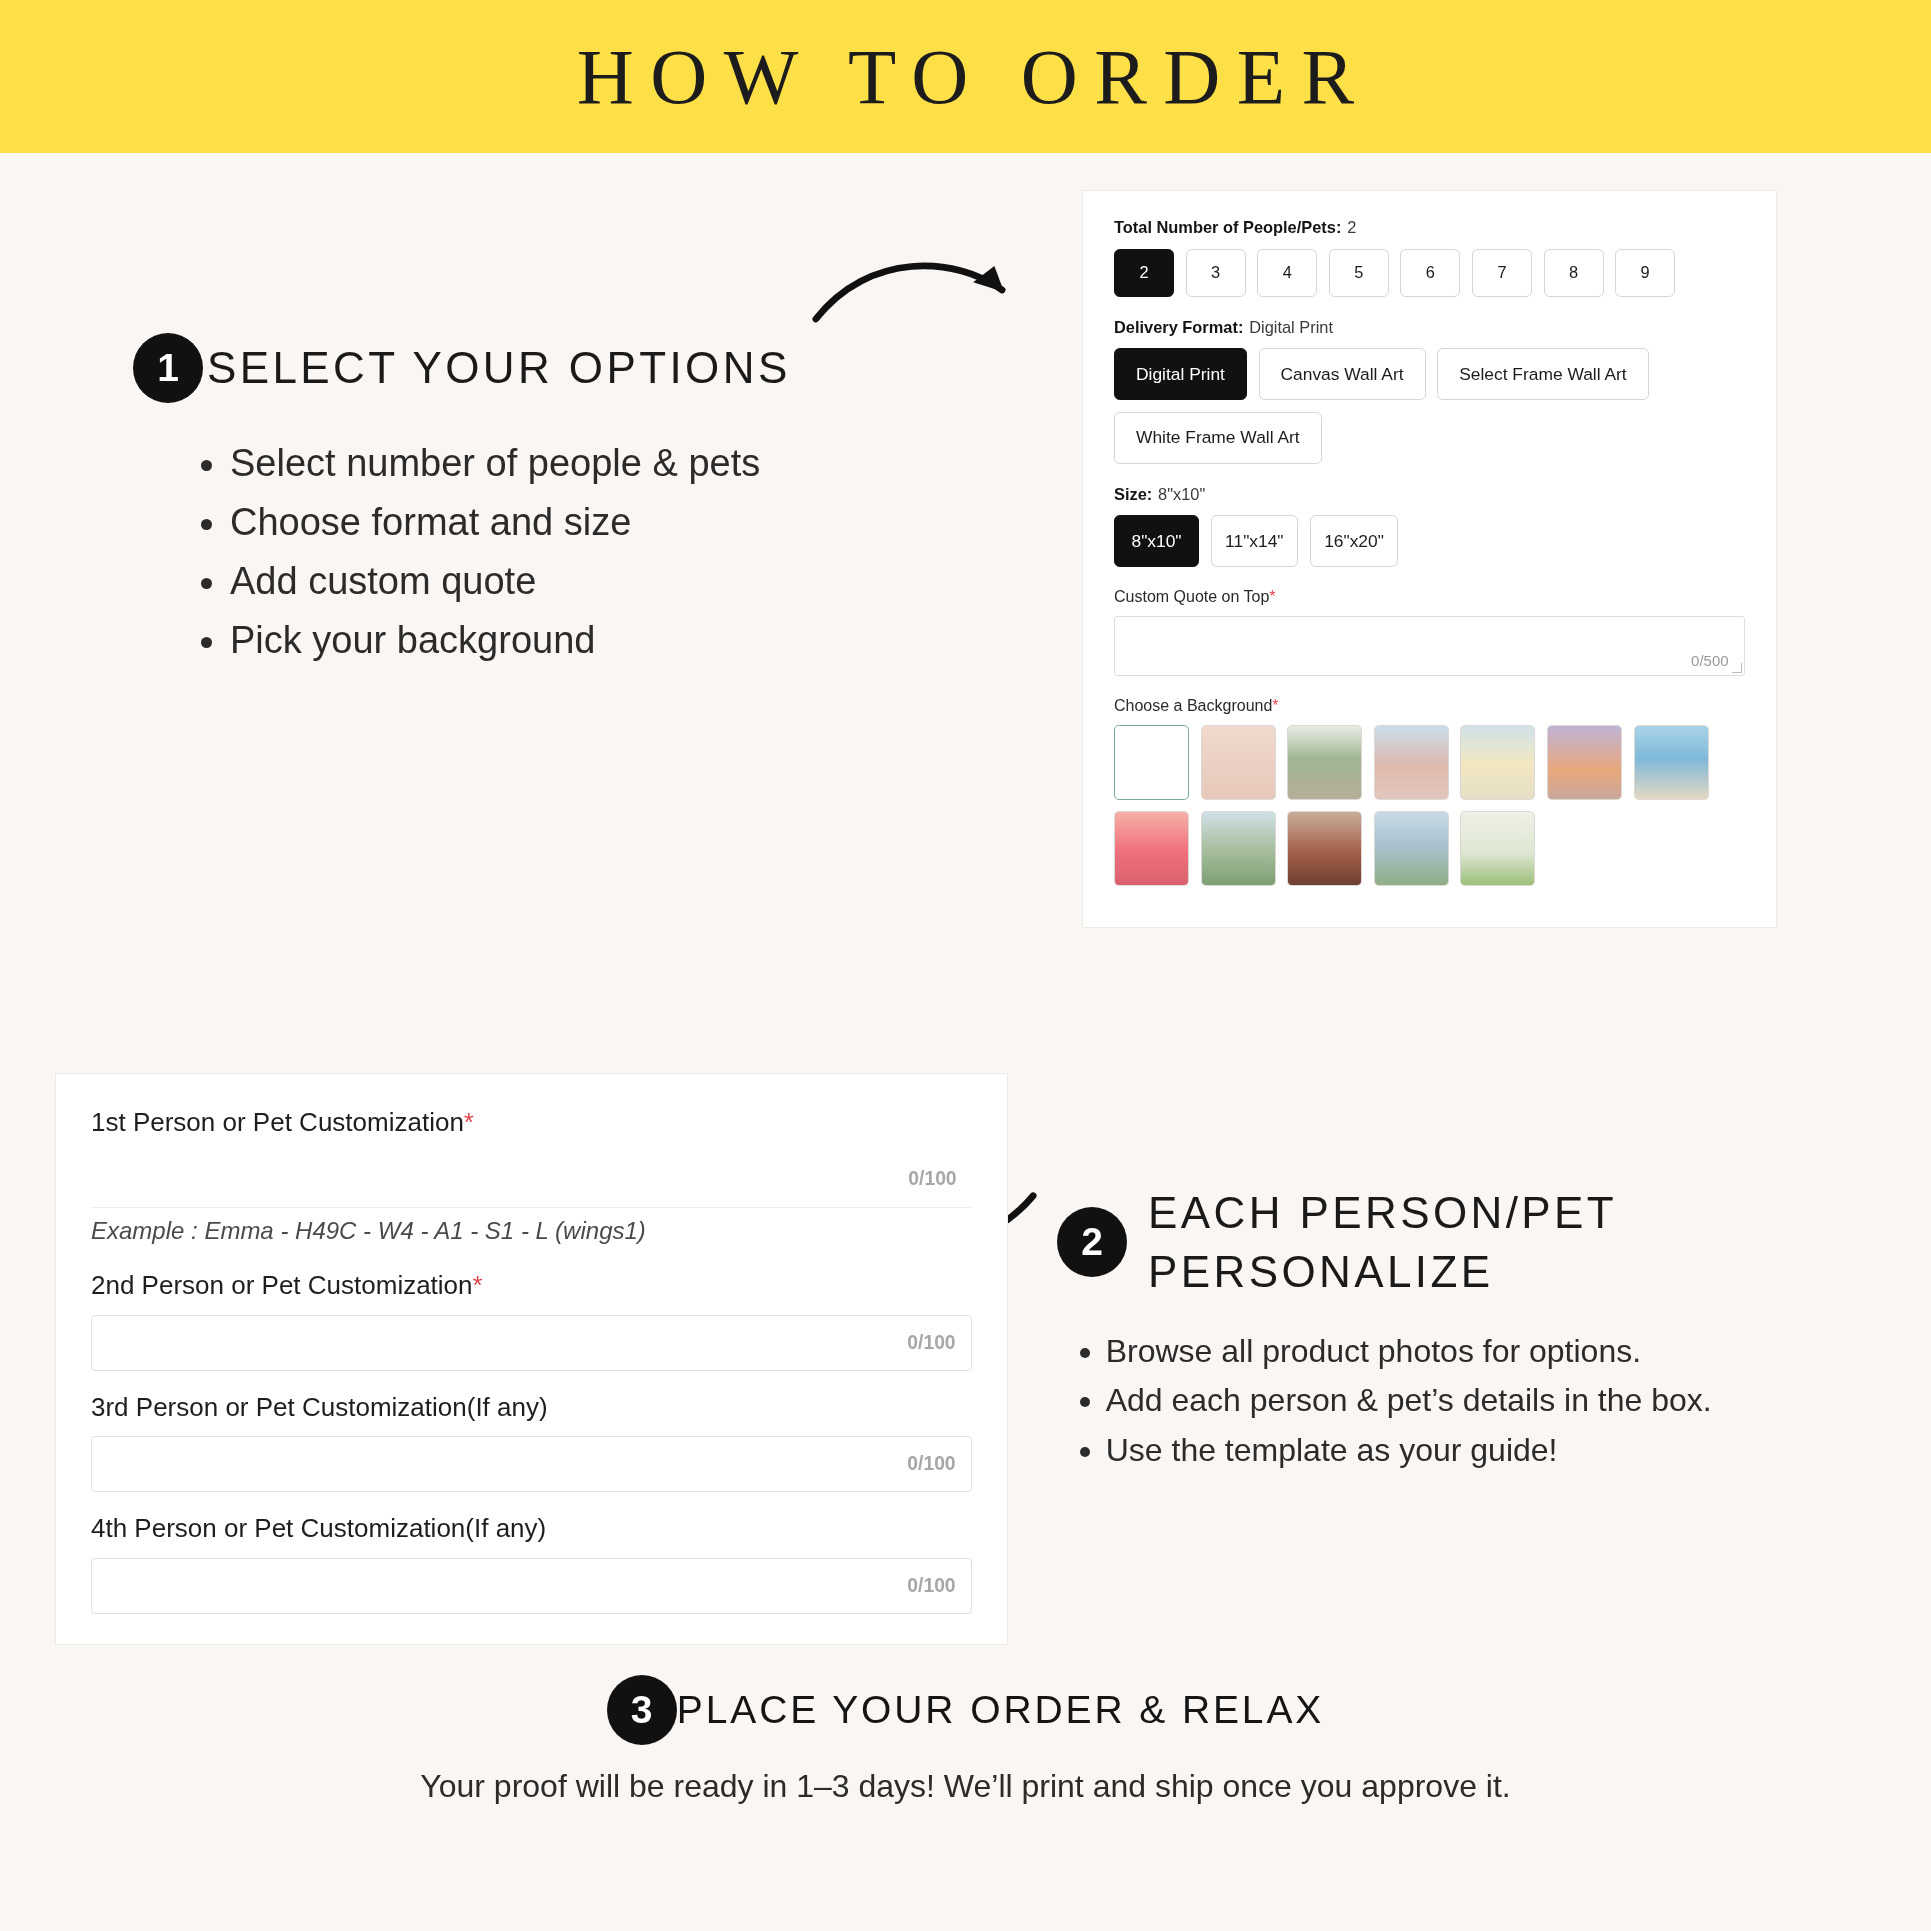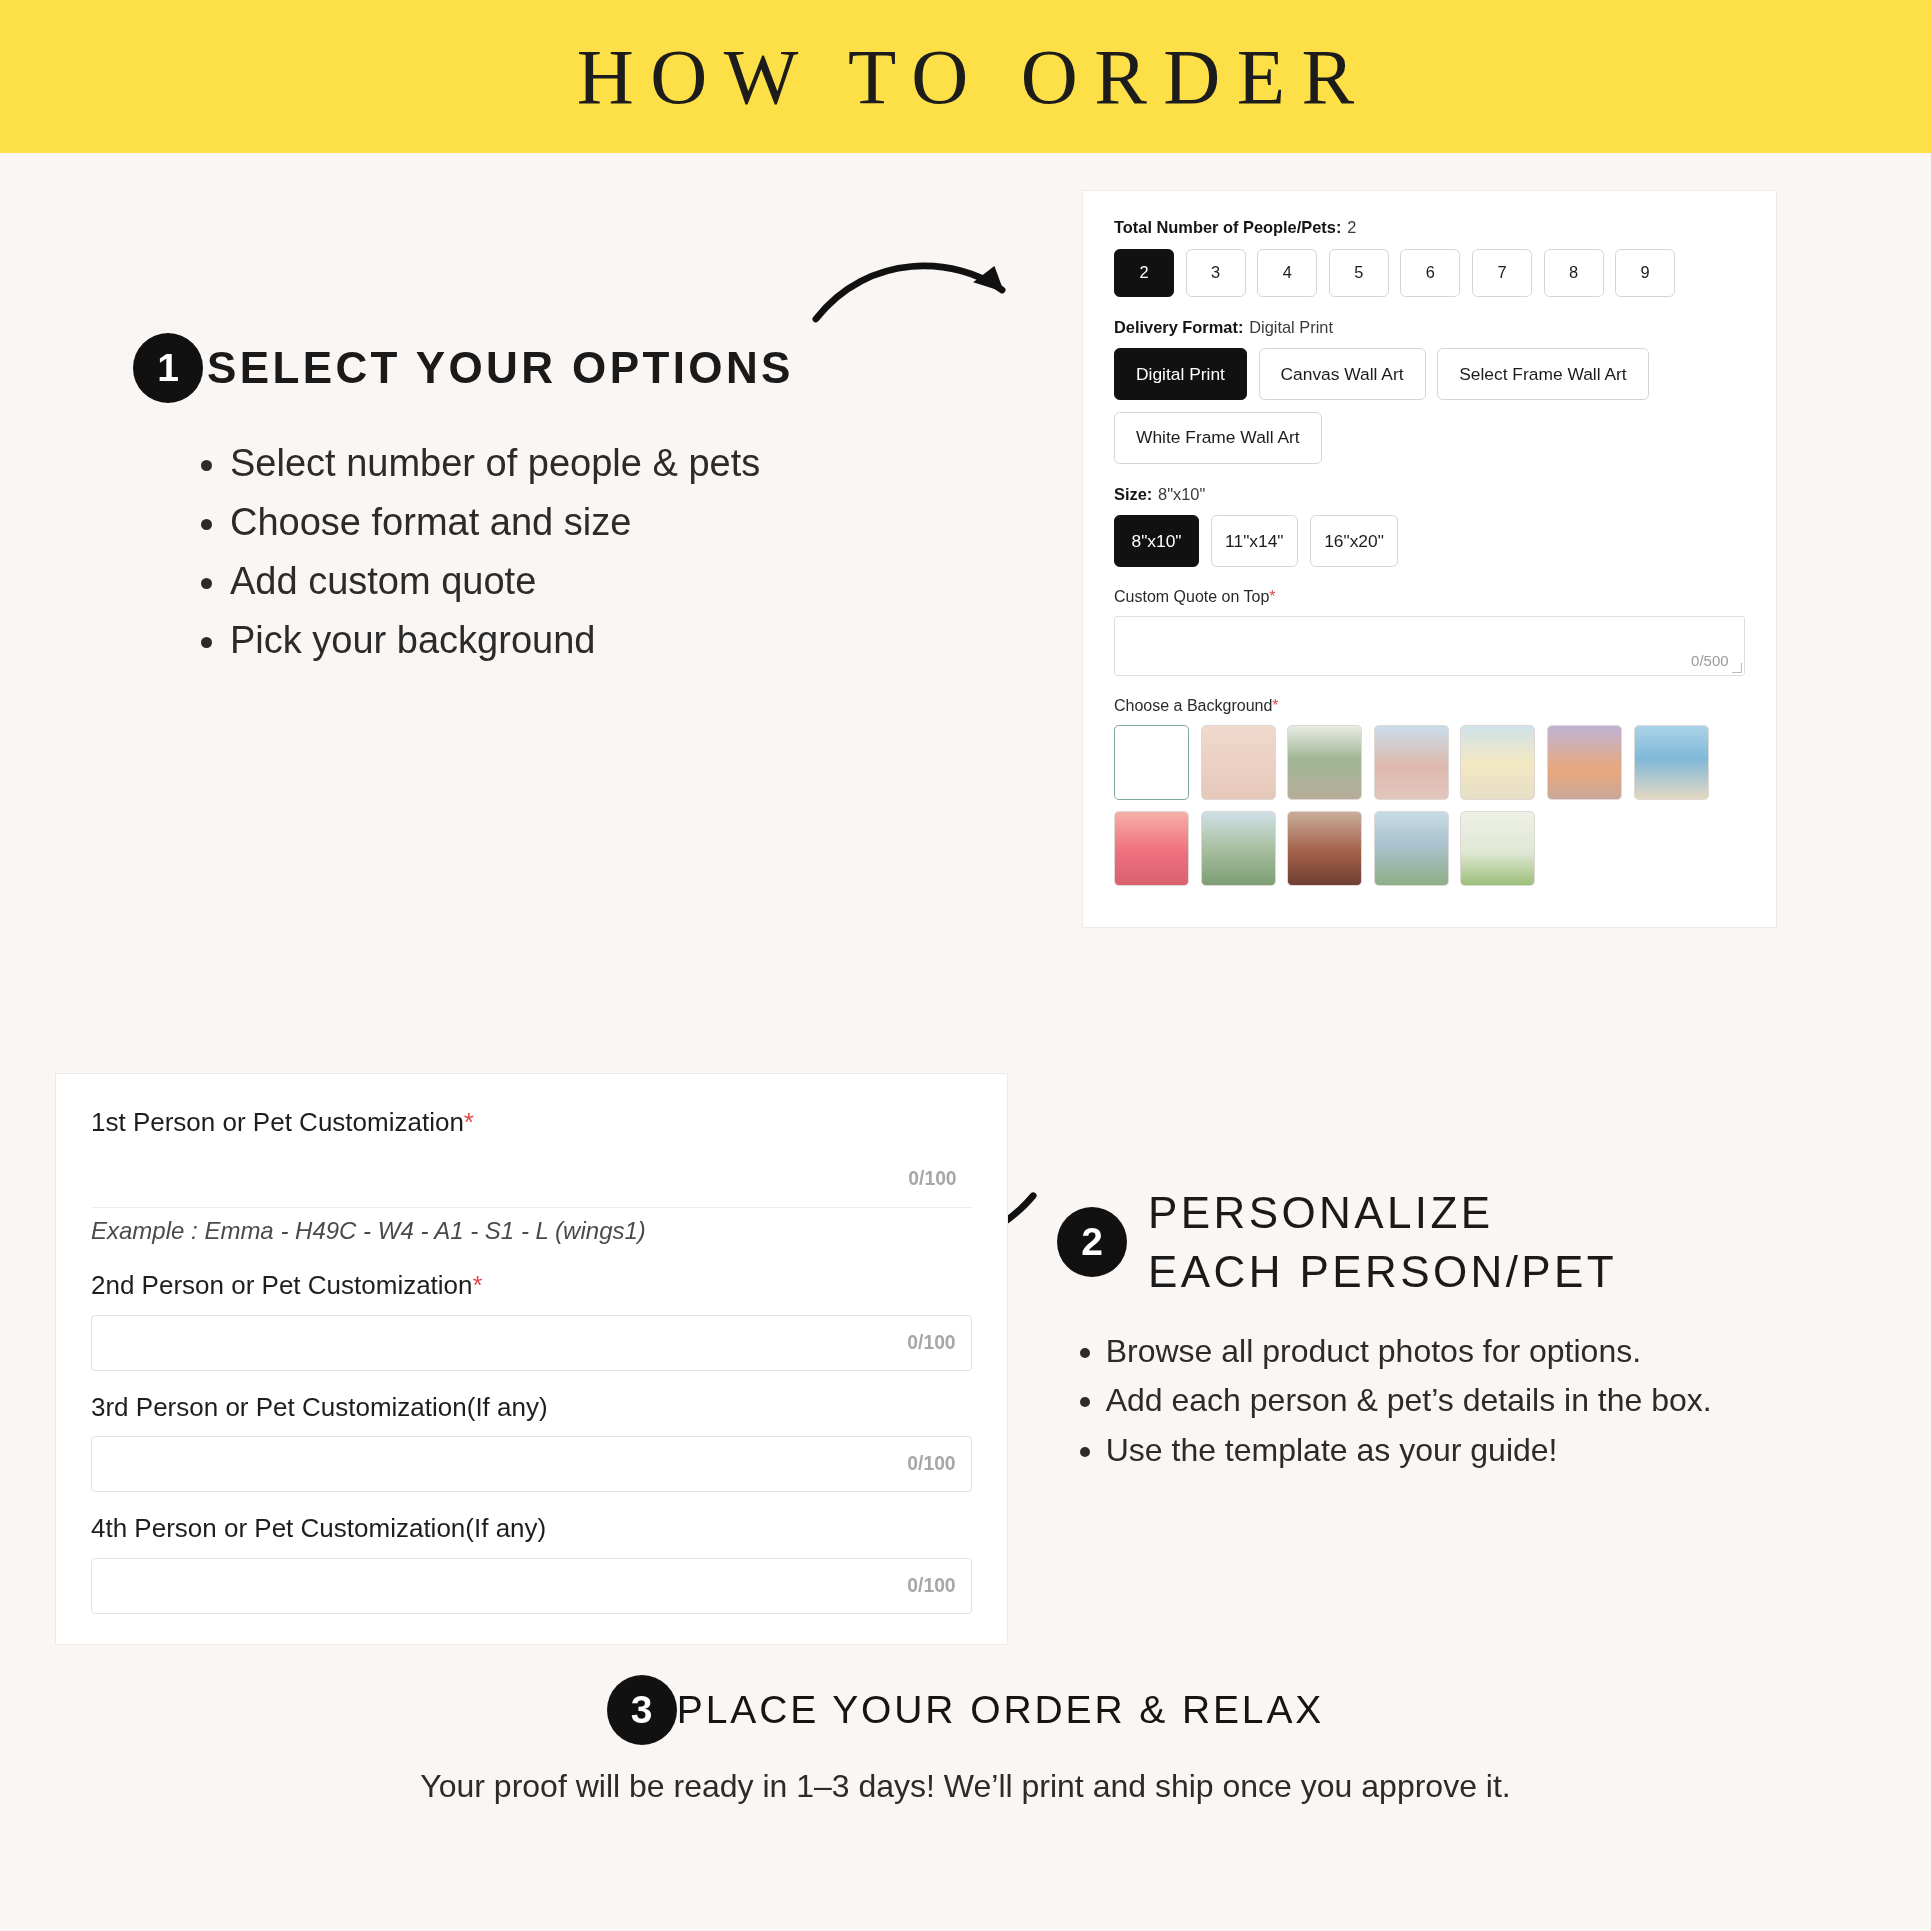--- a/index.html
+++ b/index.html
@@ -31,21 +31,21 @@
   .step-head { display: flex; align-items: center; }
   .badge {
     width: 70px; height: 70px; border-radius: 50%;
     background: #111; color: #fff;
     display: flex; align-items: center; justify-content: center;
     font-size: 39px; font-weight: 700;
     flex: 0 0 auto;
   }
   .step-title {
     font-size: 44px; letter-spacing: 3.4px; color: #1a1a1a;
-    font-weight: 700; margin-left: 3.9px; white-space: nowrap;
+    font-weight: 400; margin-left: 3.9px; white-space: nowrap;
   }
   .bullets { margin-top: 31px; padding-left: 58px; }
   .bullets li {
     font-size: 38px; color: #2b2b2b; line-height: 1.55;
     list-style: disc; margin-left: 39px;
   }
 
   
   .arrow1 { position: absolute; left: 811px; top: 261px; }
   .arrow2 { position: absolute; left: 816px; top: 1186px; }
@@ -267,22 +267,22 @@
       <div class="fc-input">
         <span class="fc-count">0/100</span>
       </div>
     </div>
   </div>
 
   <div class="step2">
     <div class="step-head">
       <div class="badge">2</div>
       <div class="step-title-2" style="margin-left:21px">
+        <div>EACH PERSON/PET</div>
         <div>PERSONALIZE</div>
-        <div>EACH PERSON/PET</div>
       </div>
     </div>
     <ul class="bullets">
       <li>Browse all product photos for options.</li>
       <li>Add each person &amp; pet’s details in the box.</li>
       <li>Use the template as your guide!</li>
     </ul>
   </div>
 
   <div class="step3">

